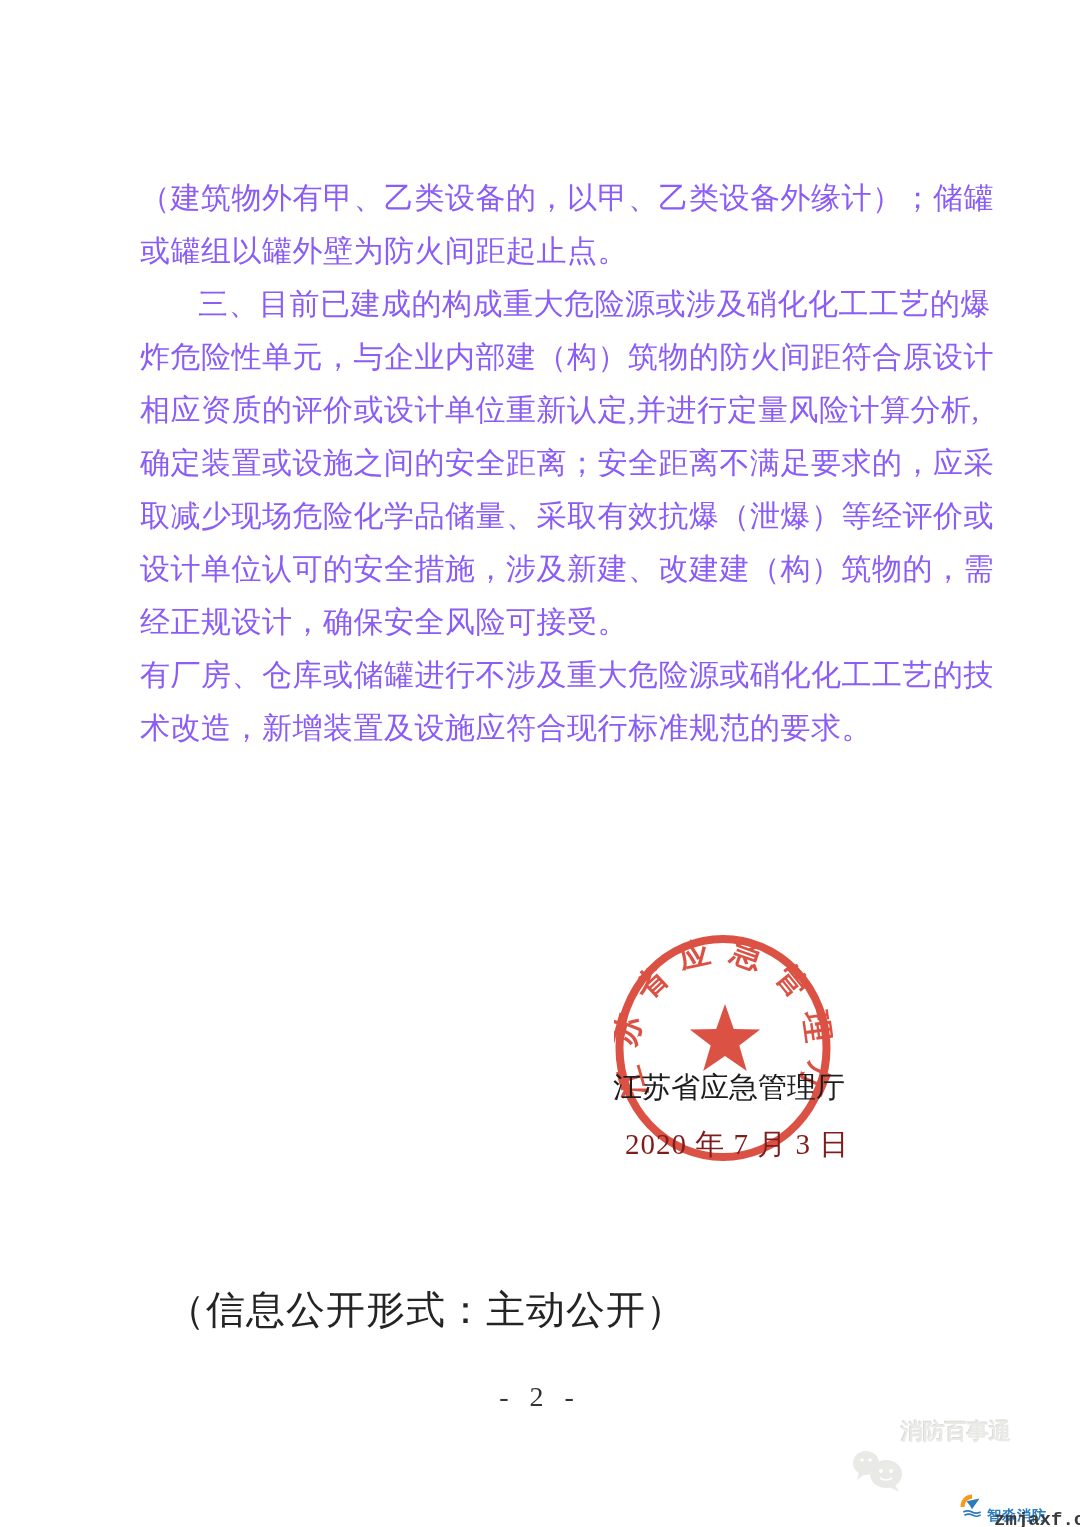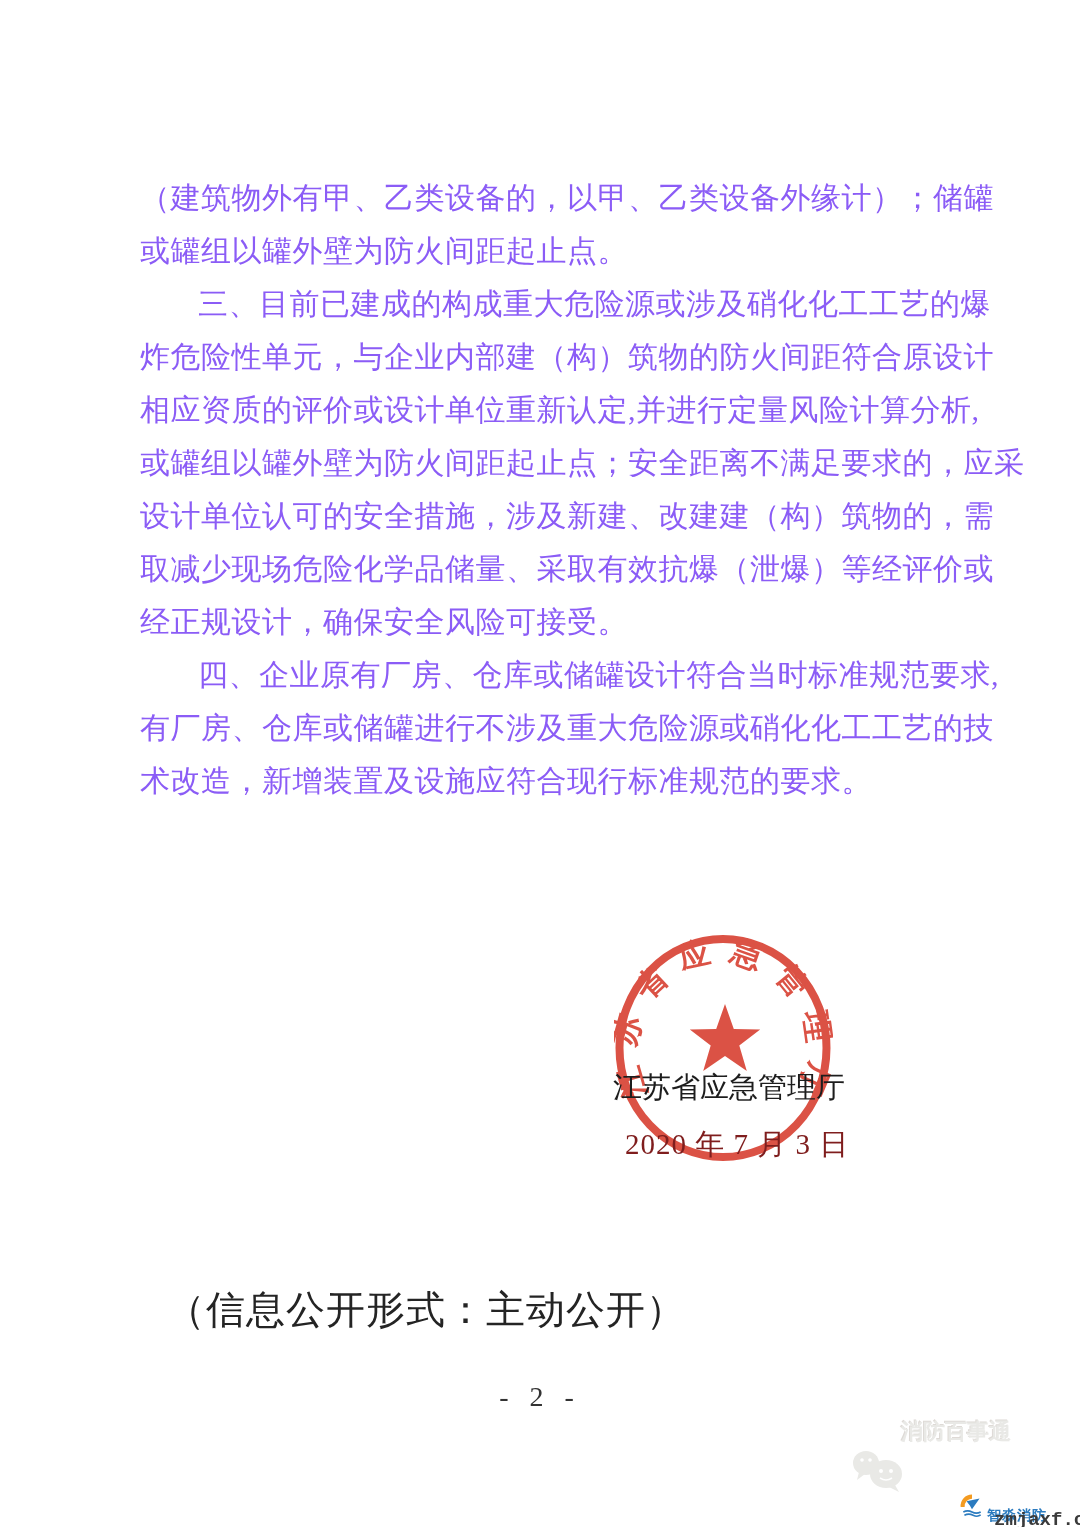--- a/index.html
+++ b/index.html
@@ -86,25 +86,24 @@
 </style>
 </head>
 <body>
 
 <div class="doc-body">
     <div class="line">（建筑物外有甲、乙类设备的，以甲、乙类设备外缘计）；储罐</div>
     <div class="line last">或罐组以罐外壁为防火间距起止点。</div>
     <div class="line indent">三、目前已建成的构成重大危险源或涉及硝化化工工艺的爆</div>
     <div class="line">炸危险性单元，与企业内部建（构）筑物的防火间距符合原设计</div>
     <div class="line">相应资质的评价或设计单位重新认定,并进行定量风险计算分析,</div>
-    <div class="line">或罐组以罐外壁为防火间距起止点；安全距离不满足要求的，应采</div>
+    <div class="line">确定装置或设施之间的安全距离；安全距离不满足要求的，应采</div>
+    <div class="line">取减少现场危险化学品储量、采取有效抗爆（泄爆）等经评价或</div>
     <div class="line">设计单位认可的安全措施，涉及新建、改建建（构）筑物的，需</div>
-    <div class="line">取减少现场危险化学品储量、采取有效抗爆（泄爆）等经评价或</div>
     <div class="line last">经正规设计，确保安全风险可接受。</div>
-    <div class="line indent">四、企业原有厂房、仓库或储罐设计符合当时标准规范要求,</div>
     <div class="line">有厂房、仓库或储罐进行不涉及重大危险源或硝化化工工艺的技</div>
     <div class="line last">术改造，新增装置及设施应符合现行标准规范的要求。</div>
   </div>
 
 <svg class="seal" viewBox="0 0 219 230" xmlns="http://www.w3.org/2000/svg">
   <ellipse cx="109" cy="114" rx="103.5" ry="109" fill="none" stroke="#d73b2c" stroke-width="8"></ellipse>
   <polygon fill="#d73b2c" points="111,70 119.8,94.9 146.2,95.6 125.3,111.6 132.8,136.9 111,122 89.2,136.9 96.7,111.6 75.8,95.6 102.2,94.9"></polygon>
   <defs>
     <path id="sealTextArc" d="M 38.1,163.3 A 86,86 0 1 1 178.9,163.3" fill="none"></path>
   </defs>

